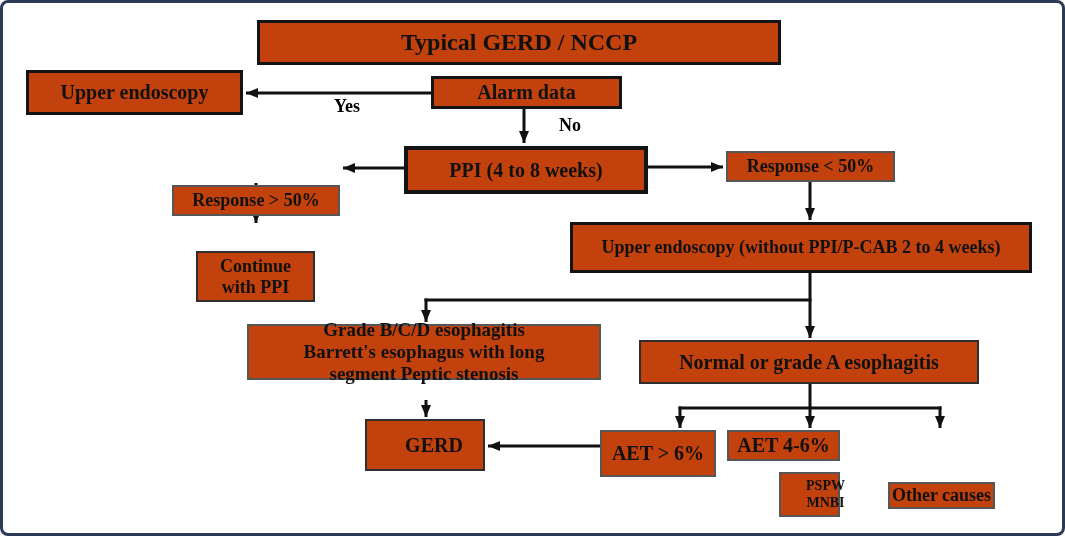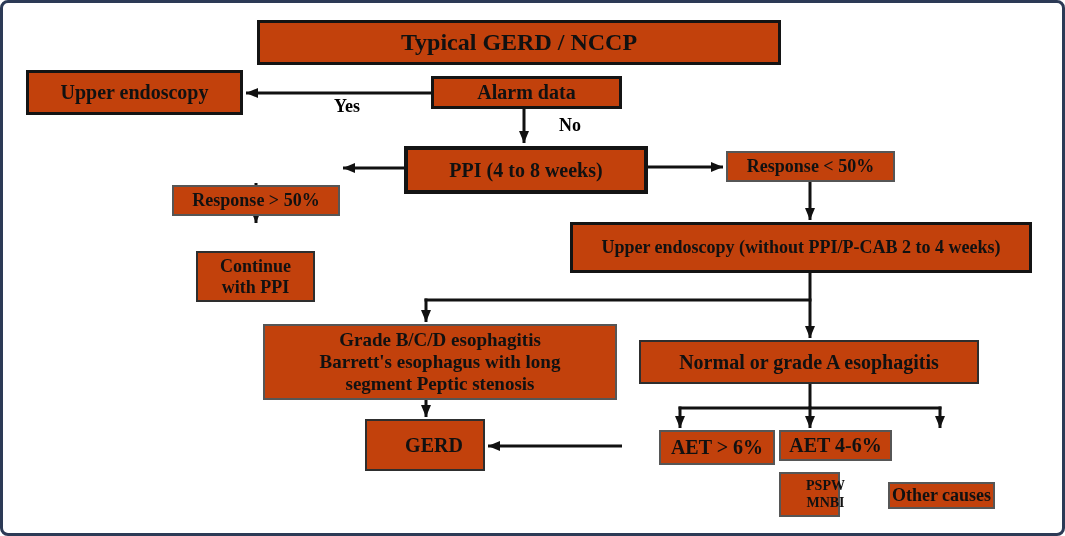--- a/index.html
+++ b/index.html
@@ -119,39 +119,39 @@
 
   <div class="node b-med fs-md" style="left:193px; top:222px; width:119px; height:51px;margin-top:26px;">
     <span>Continue</span>
     <span>with PPI</span>
   </div>
 
   <div class="node b-thick fs-md" style="left:567px; top:219px; width:462px; height:51px;">
     <span>Upper endoscopy (without PPI/P-CAB 2 to 4 weeks)</span>
   </div>
 
-  <div class="node b-thin fs-grade" style="left:260px; top:321px; width:354px; height:76px;">
+  <div class="node b-thin fs-grade" style="left:244px; top:321px; width:354px; height:56px;">
     <span>Grade B/C/D esophagitis</span>
     <span>Barrett's esophagus with long</span>
     <span>segment Peptic stenosis</span>
   </div>
 
   <div class="node b-med fs-lg" style="left:636px; top:337px; width:340px; height:44px;align-items:center;">
     <span>Normal or grade A esophagitis</span>
   </div>
 
   <div class="node b-med fs-lg" style="left:362px; top:416px; width:120px; height:52px;padding-left:18px;">
     <span>GERD</span>
   </div>
 
-  <div class="node b-thin fs-lg" style="left:656px; top:427px; width:116px; height:35px;">
+  <div class="node b-thin fs-lg" style="left:597px; top:427px; width:116px; height:47px;">
     <span>AET &gt; 6%</span>
   </div>
 
-  <div class="node b-thin fs-lg" style="left:776px; top:427px; width:113px; height:31px;">
+  <div class="node b-thin fs-lg" style="left:724px; top:427px; width:113px; height:31px;">
     <span>AET 4-6%</span>
   </div>
 
 
   <div class="node b-thin fs-sm" style="left:776px; top:469px; width:61px; height:45px;padding-left:32px;">
     <span>PSPW</span>
     <span>MNBI</span>
   </div>
 
   <div class="node b-thin fs-oc" style="left:885px; top:479px; width:107px; height:27px;">

